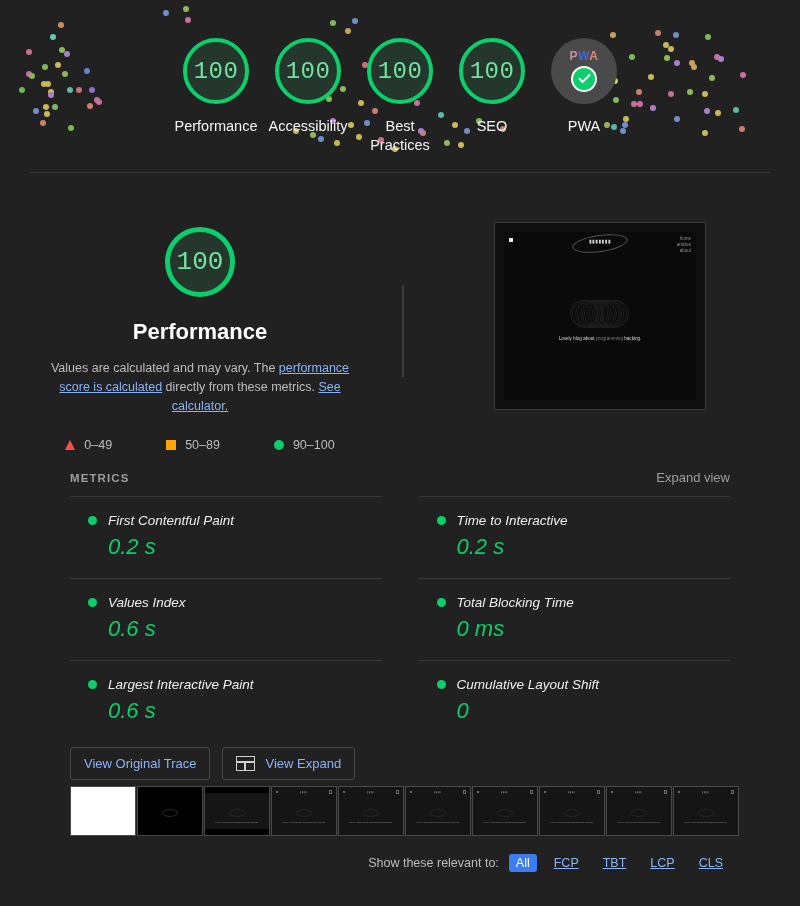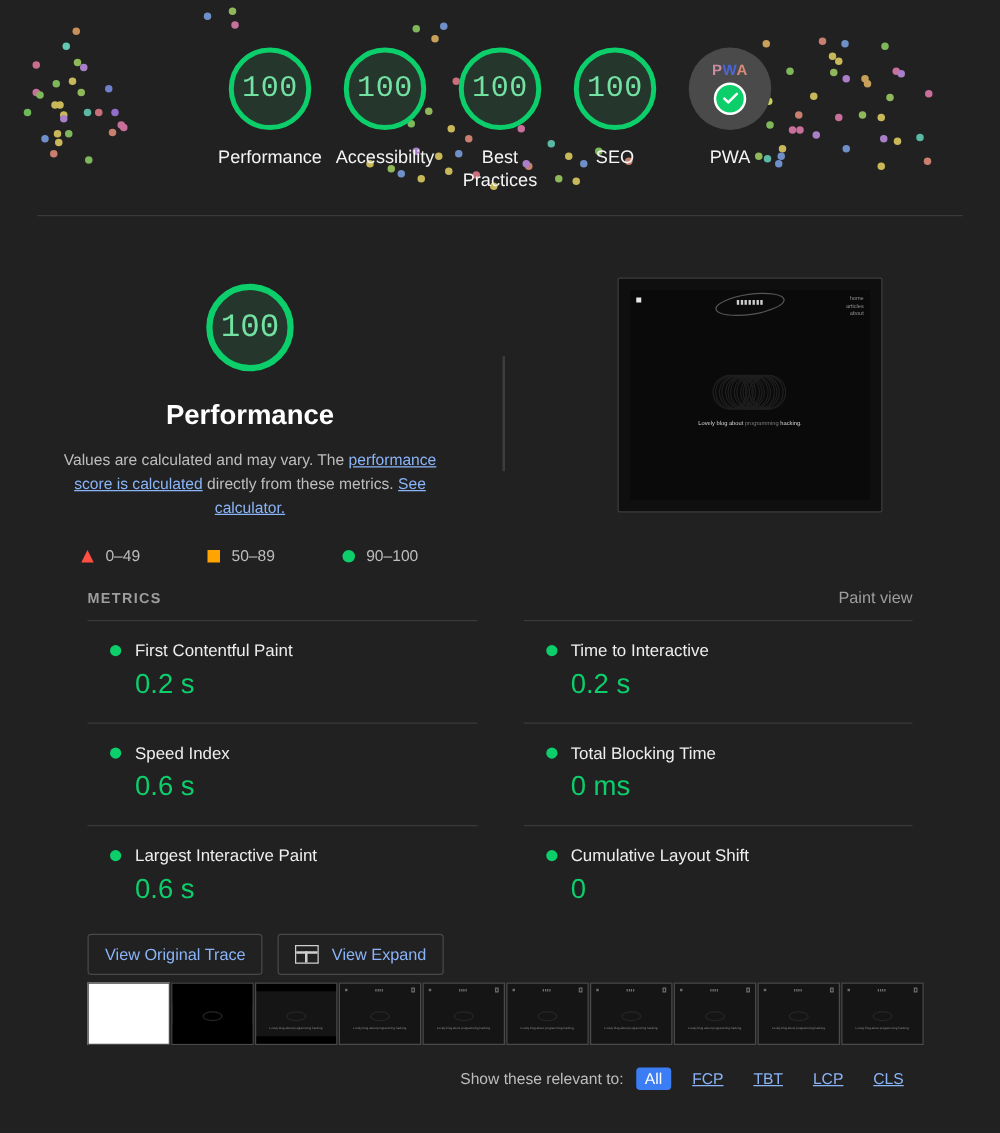--- a/index.html
+++ b/index.html
@@ -116,20 +116,21 @@
   .shot-tag em { font-style: normal; color: #7d7d7d; }
 
   
   .metrics { position: absolute; top: 470px; left: 70px; width: 660px; }
   .metrics-head { display: flex; justify-content: space-between; align-items: baseline; }
   .metrics-title { font-size: 11.5px; letter-spacing: 1.1px; color: #9e9e9e; font-weight: bold; }
   .expand { font-size: 13px; color: #9e9e9e; cursor: pointer; }
   .metrics-grid {
     margin-top: 11px; display: grid; grid-template-columns: 1fr 1fr;
     column-gap: 37px;
+    font-style: italic;
   }
   .metric { border-top: 1px solid #3a3a3a; padding: 16px 0 18px 18px; }
   .metric-name { display: flex; align-items: center; gap: 11px; font-size: 13.5px; color: #eeeeee; }
   .metric-name .dot { width: 9px; height: 9px; border-radius: 50%; background: #0cce6b; flex: none; }
   .metric-val { margin-top: 6px; margin-left: 20px; font-size: 22px; color: #0cce6b; }
 
   
   .btn-row { position: absolute; top: 747px; left: 70px; display: flex; gap: 12px; }
   .btn {
     border: 1px solid #484848; border-radius: 3px; background: transparent;
@@ -365,41 +366,41 @@
             </div>
           <div class="shot-tag"><span>Lovely blog about </span><em>programming</em><span> hacking.</span></div>
         </div>
       </div>
     </div>
   </div>
 
   <div class="metrics">
     <div class="metrics-head">
       <div class="metrics-title">METRICS</div>
-      <div class="expand">Paint view</div>
+      <div class="expand">Expand view</div>
     </div>
     <div class="metrics-grid" id="metrics-grid">
         <div class="metric">
           <div class="metric-name">
             <span class="dot"></span>
             <span>First Contentful Paint</span>
           </div>
           <div class="metric-val">0.2 s</div>
         </div>
         <div class="metric">
           <div class="metric-name">
             <span class="dot"></span>
             <span>Time to Interactive</span>
           </div>
           <div class="metric-val">0.2 s</div>
         </div>
         <div class="metric">
           <div class="metric-name">
             <span class="dot"></span>
-            <span>Speed Index</span>
+            <span>Values Index</span>
           </div>
           <div class="metric-val">0.6 s</div>
         </div>
         <div class="metric">
           <div class="metric-name">
             <span class="dot"></span>
             <span>Total Blocking Time</span>
           </div>
           <div class="metric-val">0 ms</div>
         </div>

